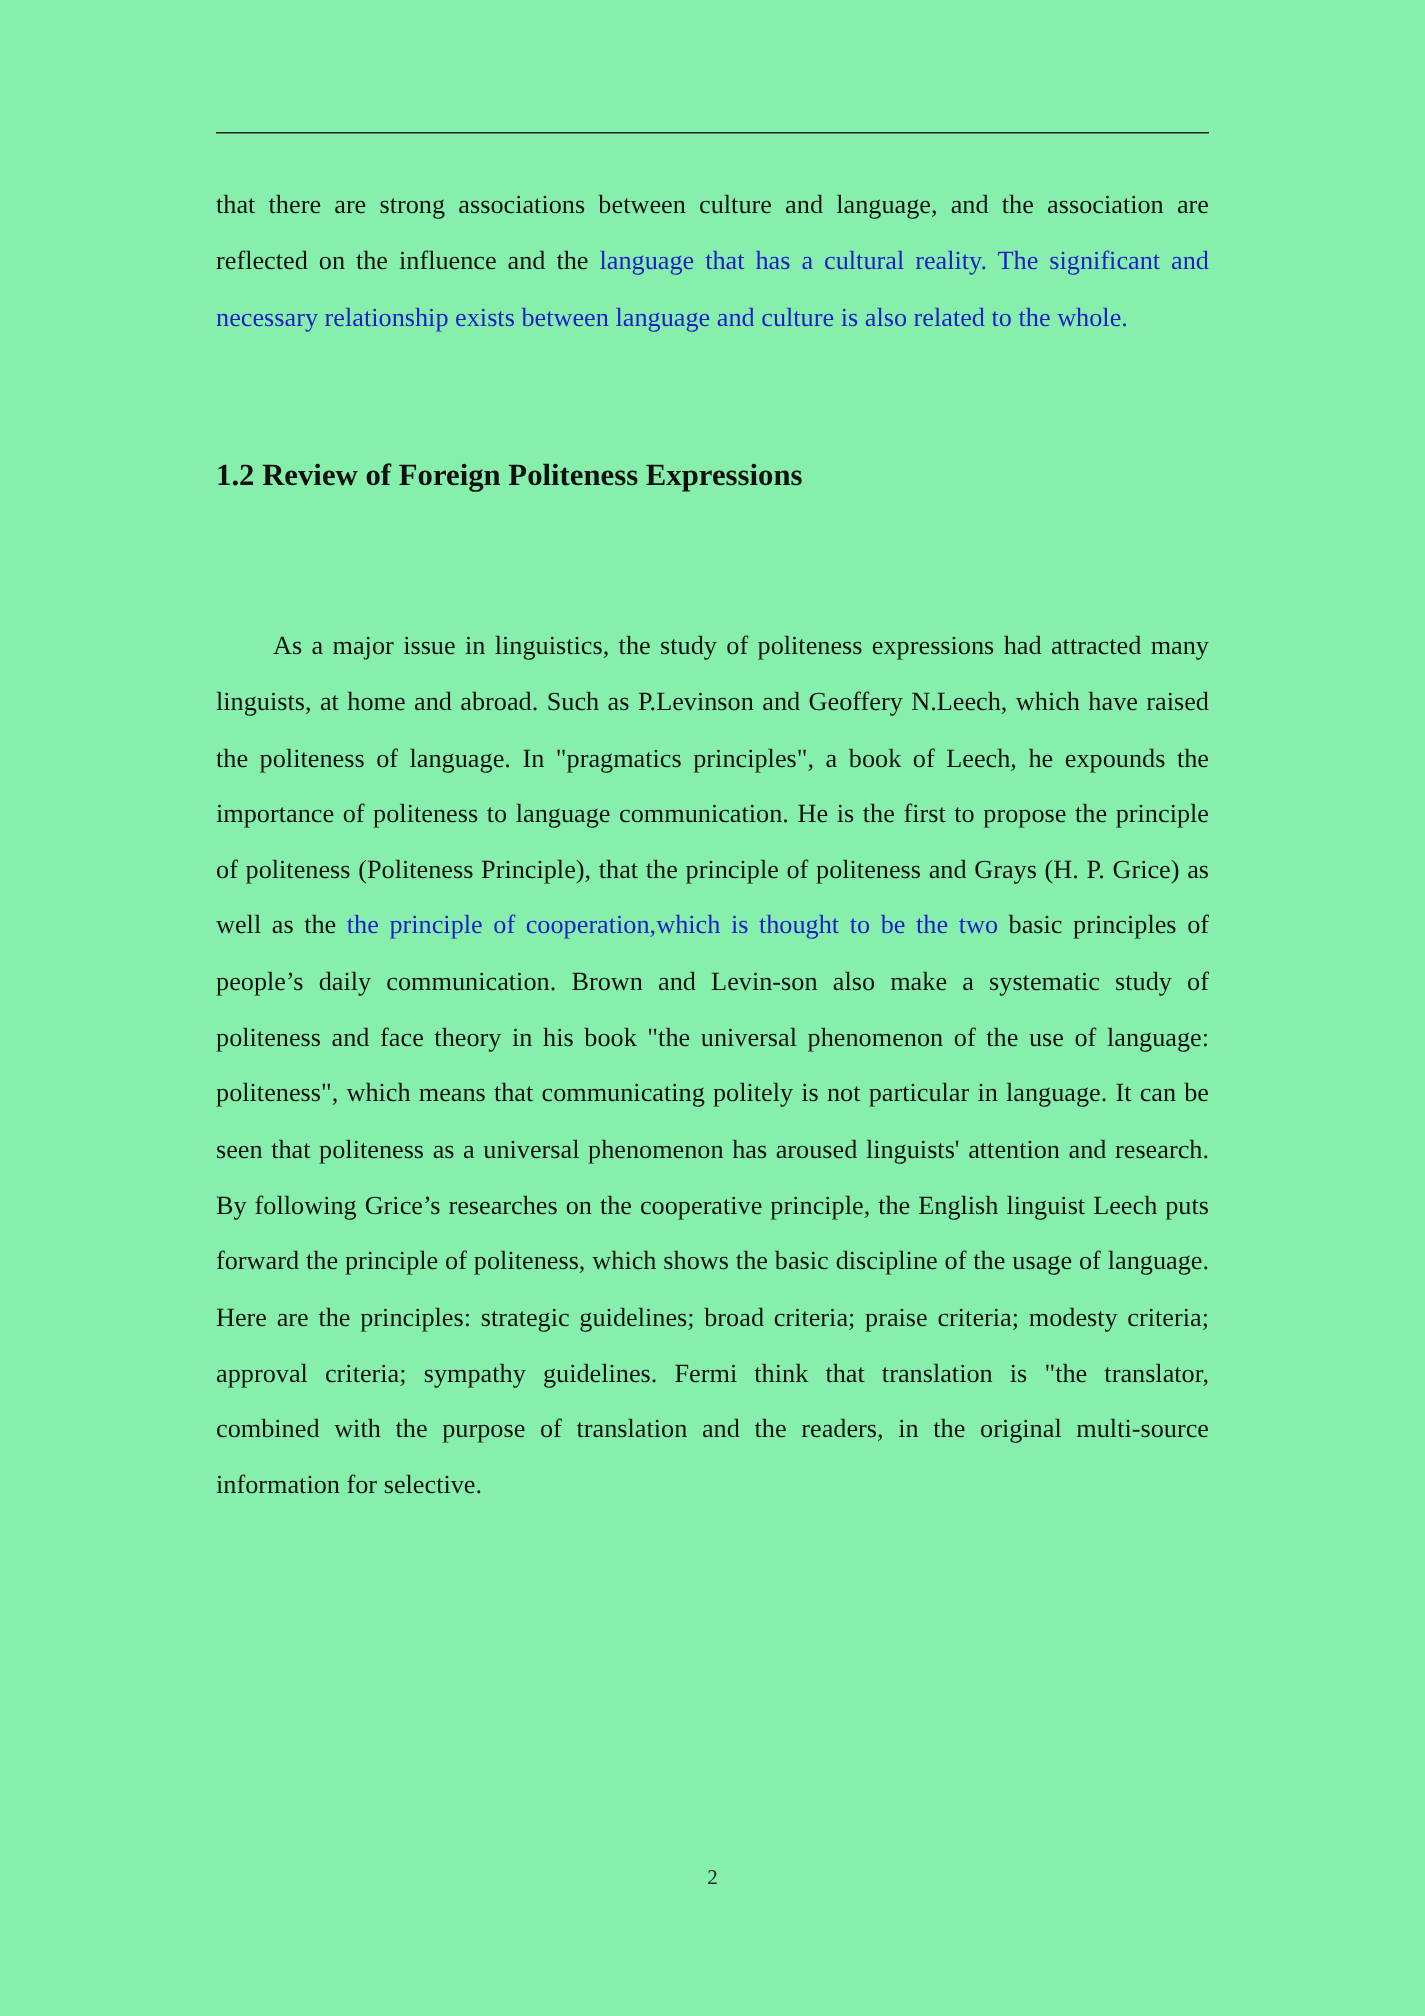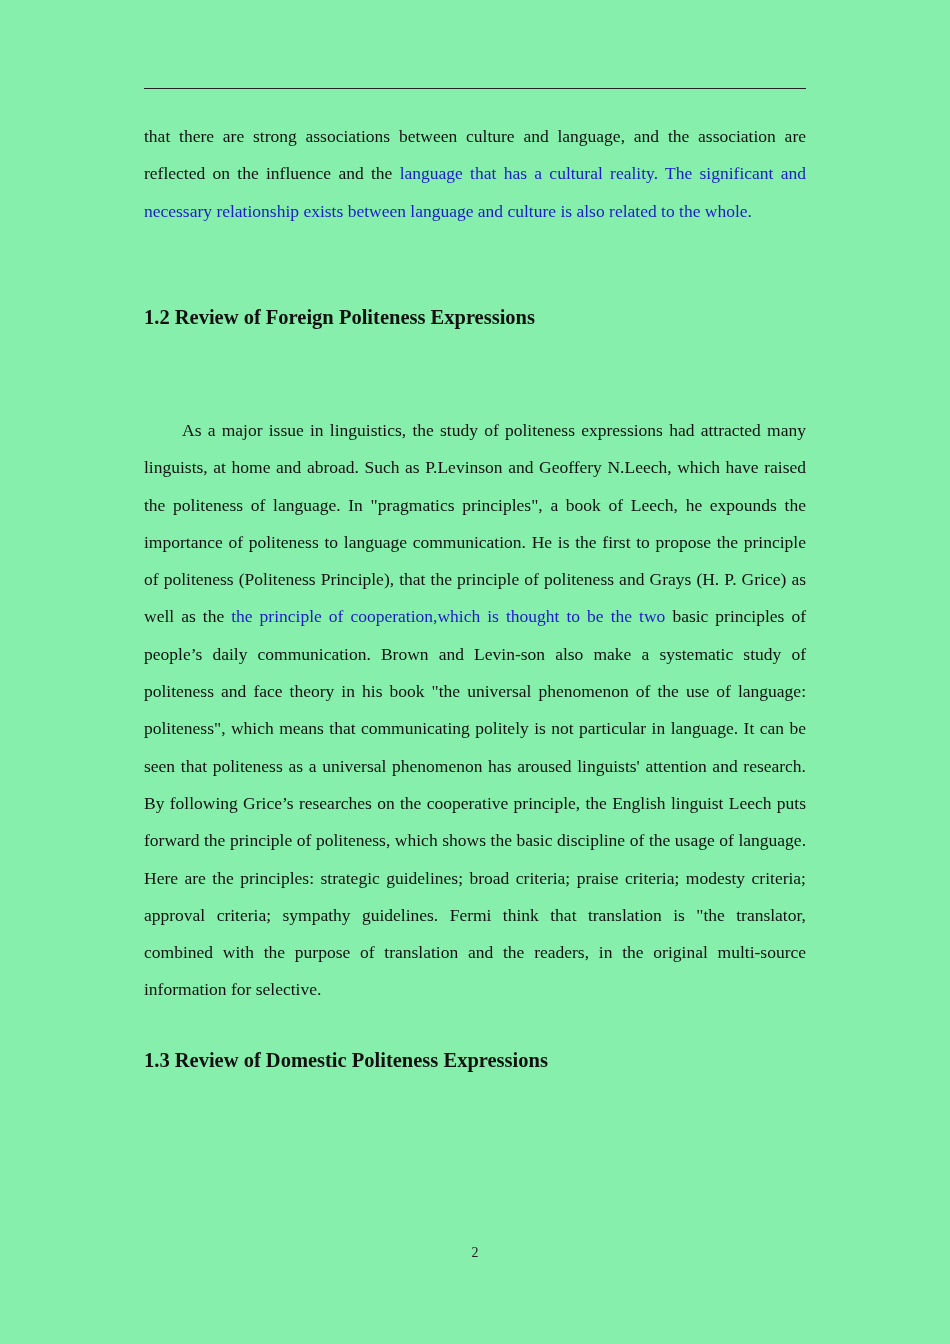--- a/index.html
+++ b/index.html
@@ -30,19 +30,16 @@
   </div>
 
   <div class="content h12">
     <h2>1.2 Review of Foreign Politeness Expressions</h2>
   </div>
 
   <div class="content p2">
     <p class="para indent"><span>As a major issue in linguistics, the study of politeness expressions had attracted many linguists, at home and abroad. Such as P.Levinson and Geoffery N.Leech, which have raised the politeness of language. In "pragmatics principles", a book of Leech, he expounds the importance of politeness to language communication. He is the first to propose the principle of politeness (Politeness Principle), that the principle of politeness and Grays (H. P. Grice) as well as the </span><span class="hl">the principle of cooperation,which is thought to be the two</span><span> basic principles of people’s daily communication. Brown and Levin-son also make a systematic study of politeness and face theory in his book "the universal phenomenon of the use of language: politeness", which means that communicating politely is not particular in language. It can be seen that politeness as a universal phenomenon has aroused linguists' attention and research. By following Grice’s researches on the cooperative principle, the English linguist Leech puts forward the principle of politeness, which shows the basic discipline of the usage of language. Here are the principles: strategic guidelines; broad criteria; praise criteria; modesty criteria; approval criteria; sympathy guidelines. Fermi think that translation is "the translator, combined with the purpose of translation and the readers, in the original multi-source information for selective.</span></p>
   </div>
 
-  <div class="content h13">
-    <h2>1.3 Review of Domestic Politeness Expressions</h2>
-  </div>
 
 
   <div class="page-number">2</div>
 </div>
 
 </body></html>

